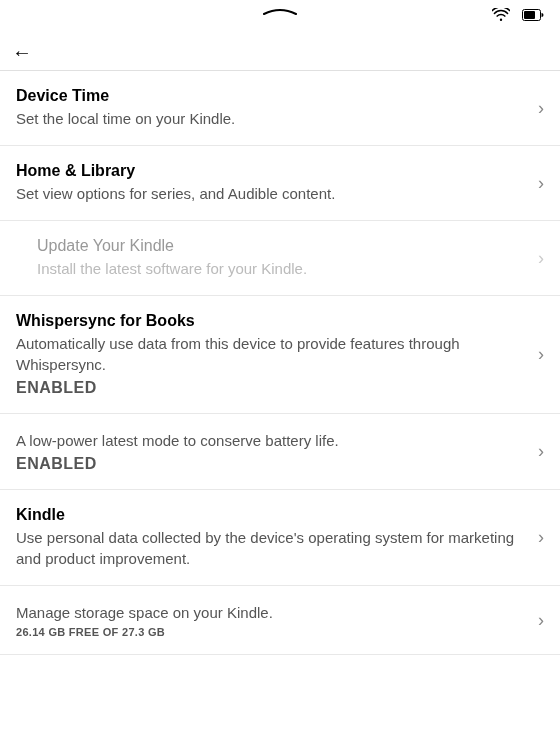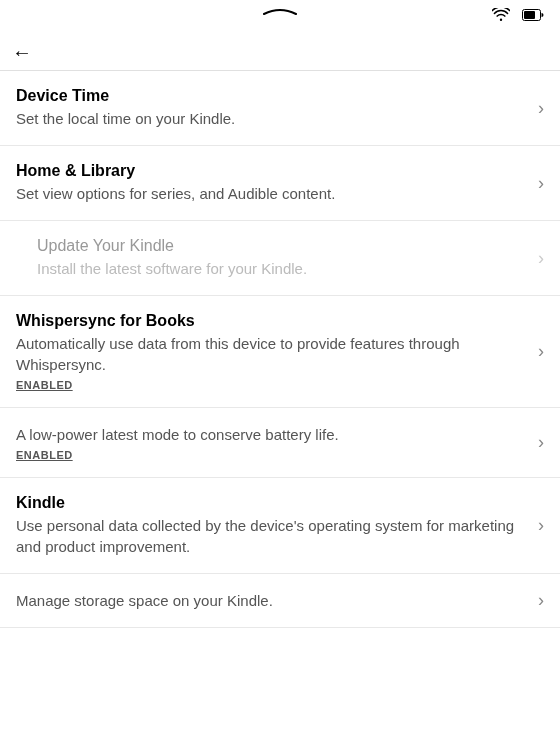--- a/index.html
+++ b/index.html
@@ -115,27 +115,26 @@
     }
     .menu-item-desc {
       font-size: 15px;
       color: #555;
       line-height: 1.4;
     }
     .menu-item-desc.dimmed {
       color: #bbb;
     }
     .menu-item-status {
-      font-size: 11px;
+      font-size: 16px;
       font-weight: 700;
       color: #555;
       letter-spacing: 0.5px;
       margin-top: 4px;
       text-transform: uppercase;
-      text-decoration: underline;
     }
     .menu-item-chevron {
       font-size: 18px;
       color: #888;
       margin-left: 10px;
     }
     .menu-item-chevron.dimmed {
       color: #ccc;
     }
     .menu-item.disabled {
@@ -233,16 +232,17 @@
     <li class="menu-item">
       <div class="menu-item-content">
         <div class="menu-item-title">Kindle</div>
         <div class="menu-item-desc">Use personal data collected by the device's operating system for marketing and product improvement.</div>
       </div>
       <div class="menu-item-chevron">›</div>
     </li>
     <li class="menu-item">
       <div class="menu-item-content">
         <div class="menu-item-desc">Manage storage space on your Kindle.</div>
+        <div class="storage-sub">26.14 GB FREE OF 27.3 GB</div>
       </div>
       <div class="menu-item-chevron">›</div>
     </li>
   </ul>
 
 </body></html>

